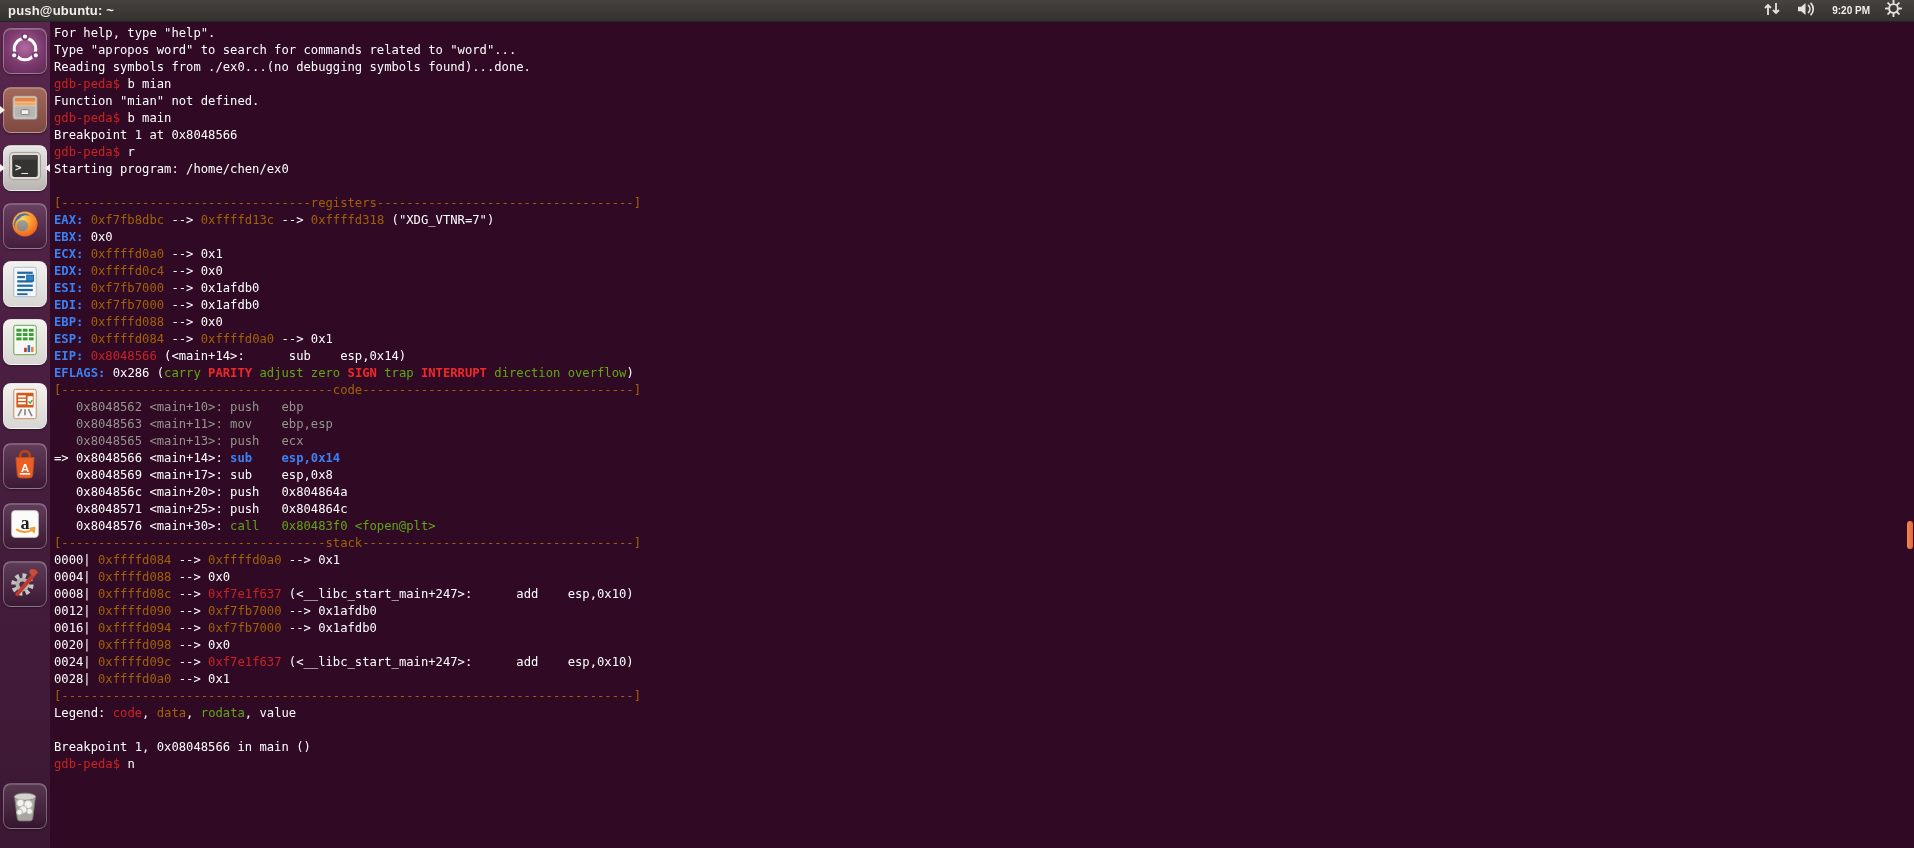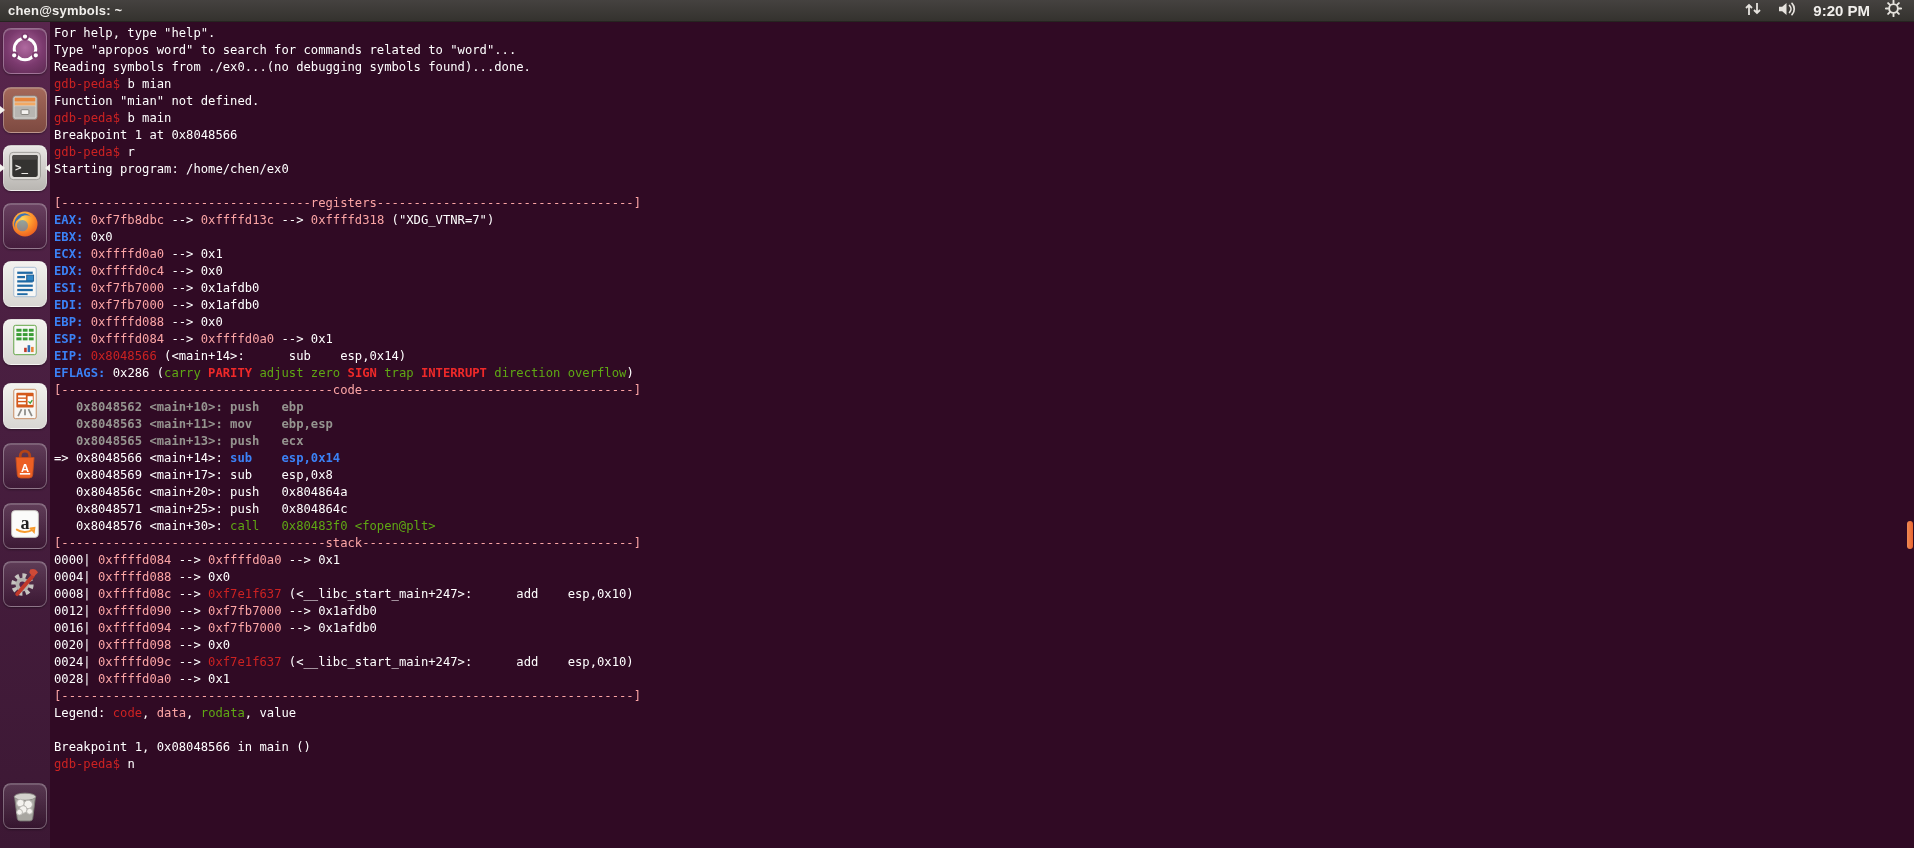--- a/index.html
+++ b/index.html
@@ -10,21 +10,21 @@
   
   #panel{
     position:absolute;left:0;top:0;width:1914px;height:21px;
     background:linear-gradient(#454240,#34322e);
     border-bottom:1px solid #262420;
     display:flex;align-items:center;justify-content:space-between;
     color:#f1efec;z-index:30;
   }
   #panel .title{font-size:13px;font-weight:bold;padding-left:8px;letter-spacing:.2px;}
   #panel .right{display:flex;align-items:center;gap:15px;padding-right:12px;height:100%;}
-  #panel .clock{font-size:15px;font-weight:600;}
+  #panel .clock{font-size:10px;font-weight:600;}
   
   #launcher{
     position:absolute;left:0;top:21px;width:50px;height:827px;
     background:linear-gradient(180deg,#59264d 0%,#4a1f41 40%,#3c1834 100%);
     z-index:20;
   }
   .tile{
     position:absolute;left:3px;width:44px;height:46px;border-radius:8px;
     border:1px solid rgba(255,255,255,0.30);
     background:linear-gradient(rgba(255,255,255,0.14),rgba(0,0,0,0.10));
@@ -51,32 +51,32 @@
     position:absolute;left:4px;top:4px;
     font-family:"DejaVu Sans Mono","Liberation Mono",monospace;
     font-size:12.2px;line-height:17px;white-space:pre;
   }
   .tline{height:17px;}
   .c-w{color:#ffffff;}
   .c-r{color:#cc2222;text-align:center;}
   .c-R{color:#ef2929;font-weight:bold;text-align:right;}
   .c-g{color:#5fa814;text-align:center;}
   .c-G{color:#3b82f6;font-weight:bold;}
-  .c-b{color:#fca5a5;}
-  .c-d{color:#95948f;font-weight:bold;}
+  .c-b{color:#a16207;}
+  .c-d{color:#95948f;}
   #scroll-thumb{
     position:absolute;right:1px;top:500px;width:6px;height:28px;
     background:linear-gradient(90deg,#f08a54,#e9632f);border-radius:3px;
   }
 </style>
 </head>
 <body>
 
 <div id="panel">
-  <span class="title">chen@symbols: ~</span>
+  <span class="title">push@ubuntu: ~</span>
   <div class="right">
     <span>
       <svg width="18" height="14" viewBox="0 0 18 14">
         <path d="M5 13 L5 3 M2 6 L5 3 L8 6" stroke="#e6e3de" stroke-width="1.8" fill="none"></path>
         <path d="M13 1 L13 11 M10 8 L13 11 L16 8" stroke="#e6e3de" stroke-width="1.8" fill="none"></path>
       </svg>
     </span>
     <span>
       <svg width="21" height="16" viewBox="0 0 21 16">
         <path d="M2,5.7 h3.2 l4.3,-3.8 v12.2 l-4.3,-3.8 H2 z" fill="#e6e3de"></path>

